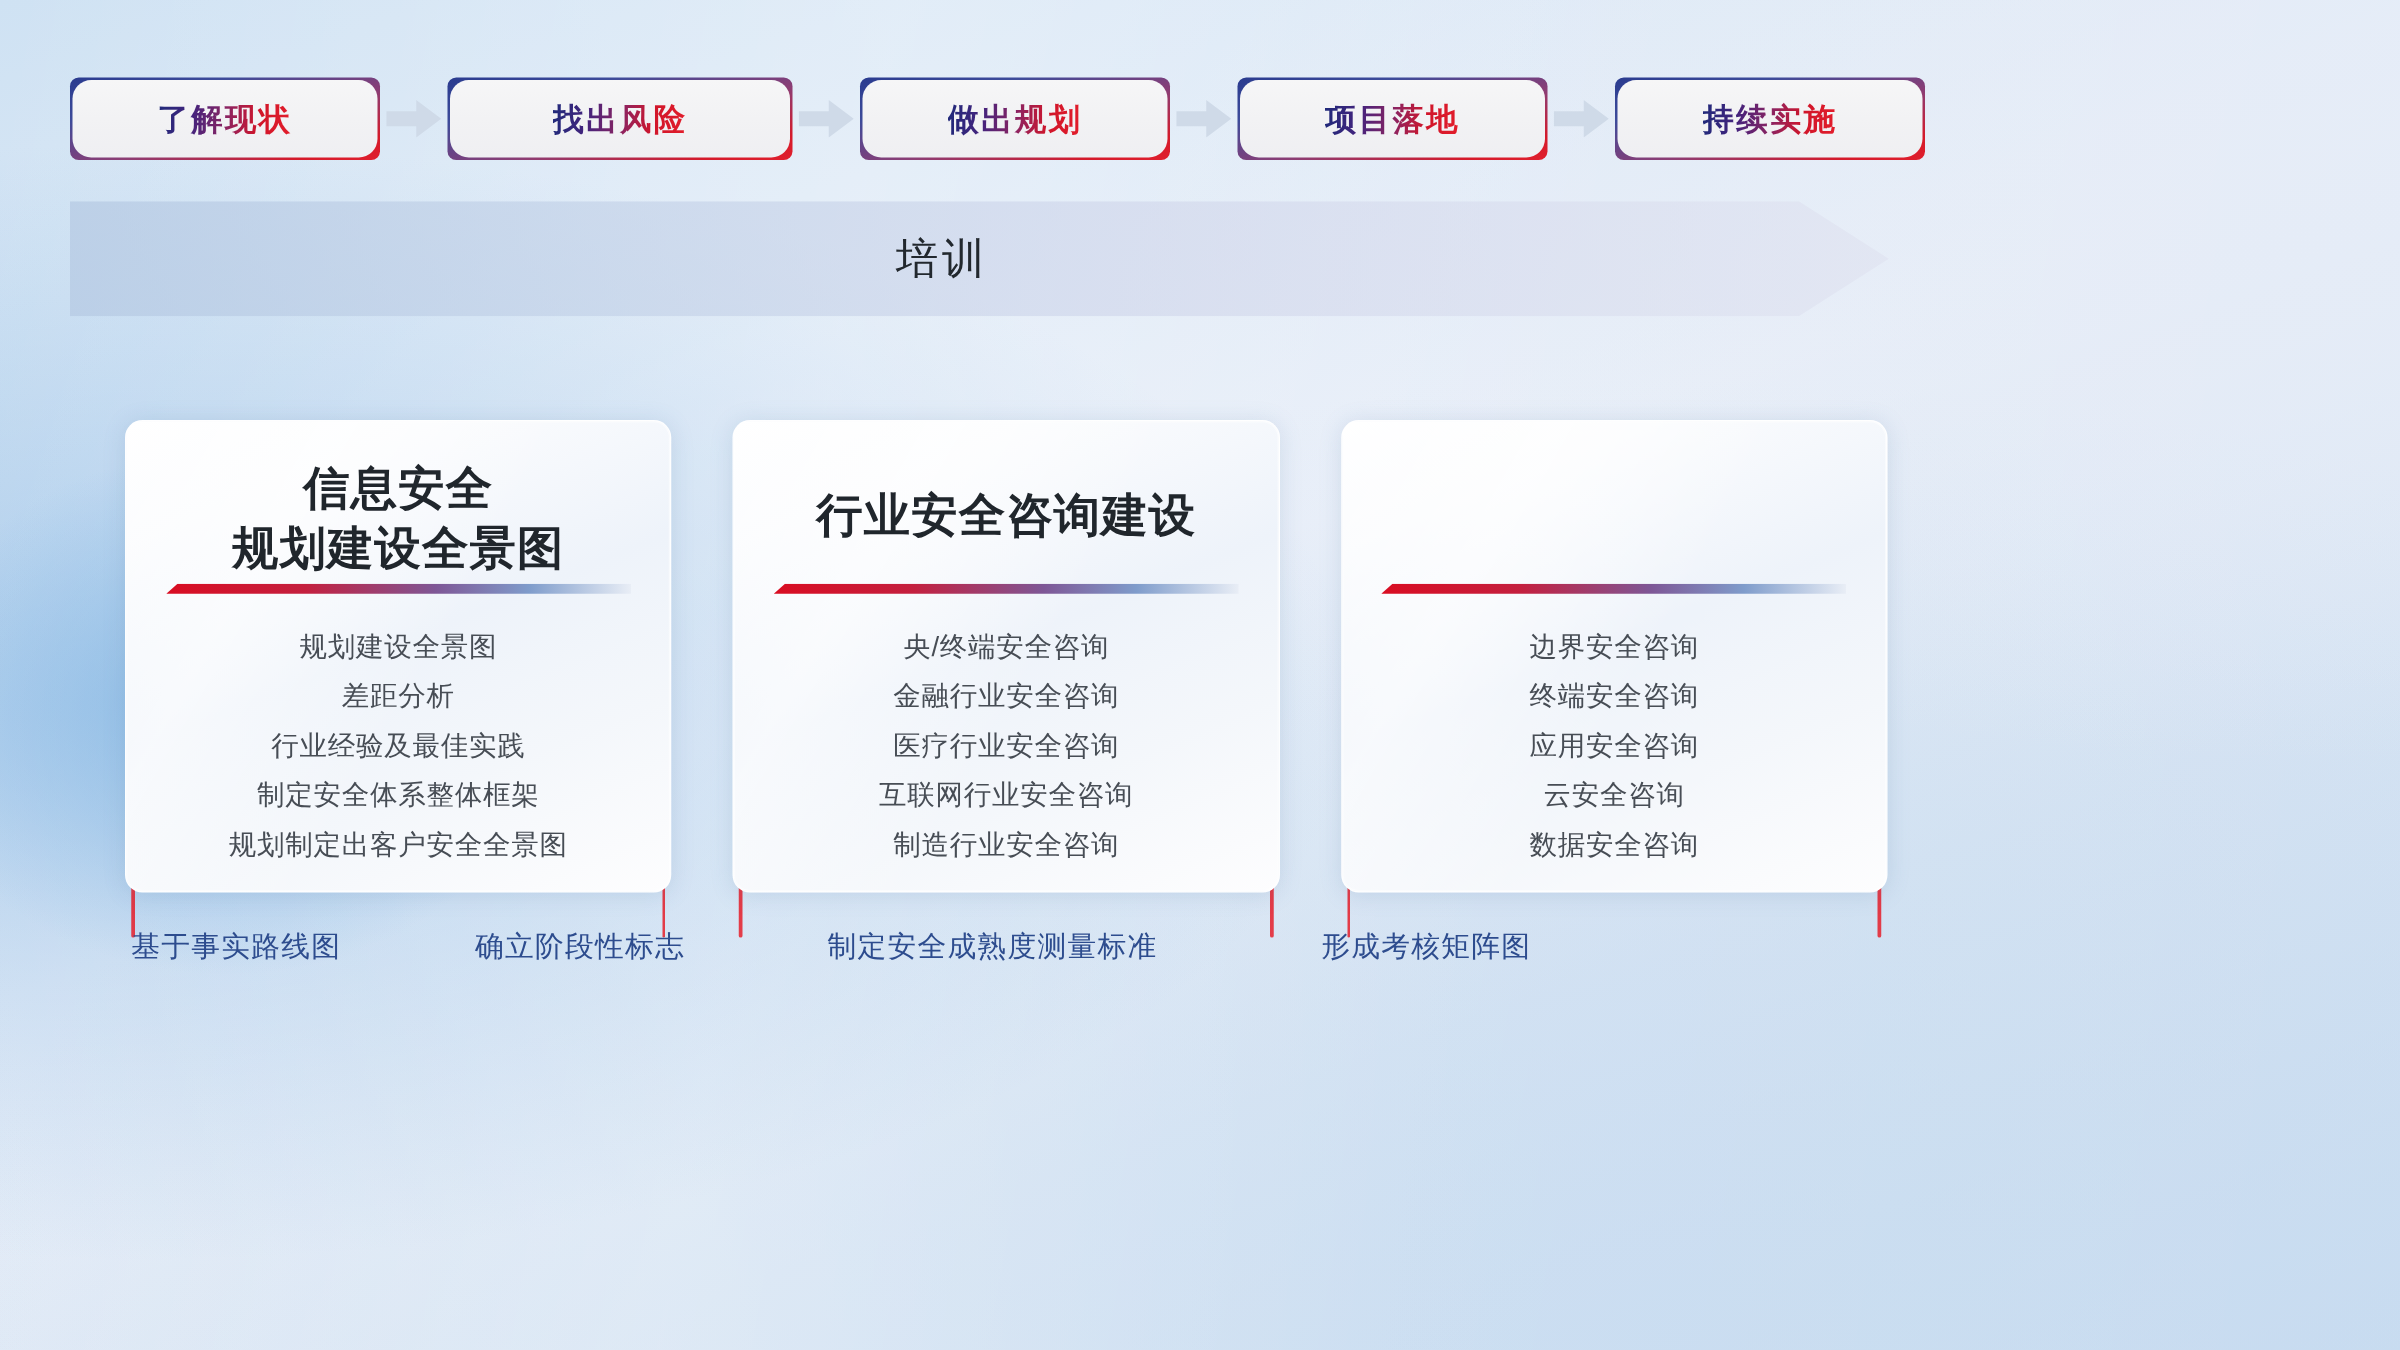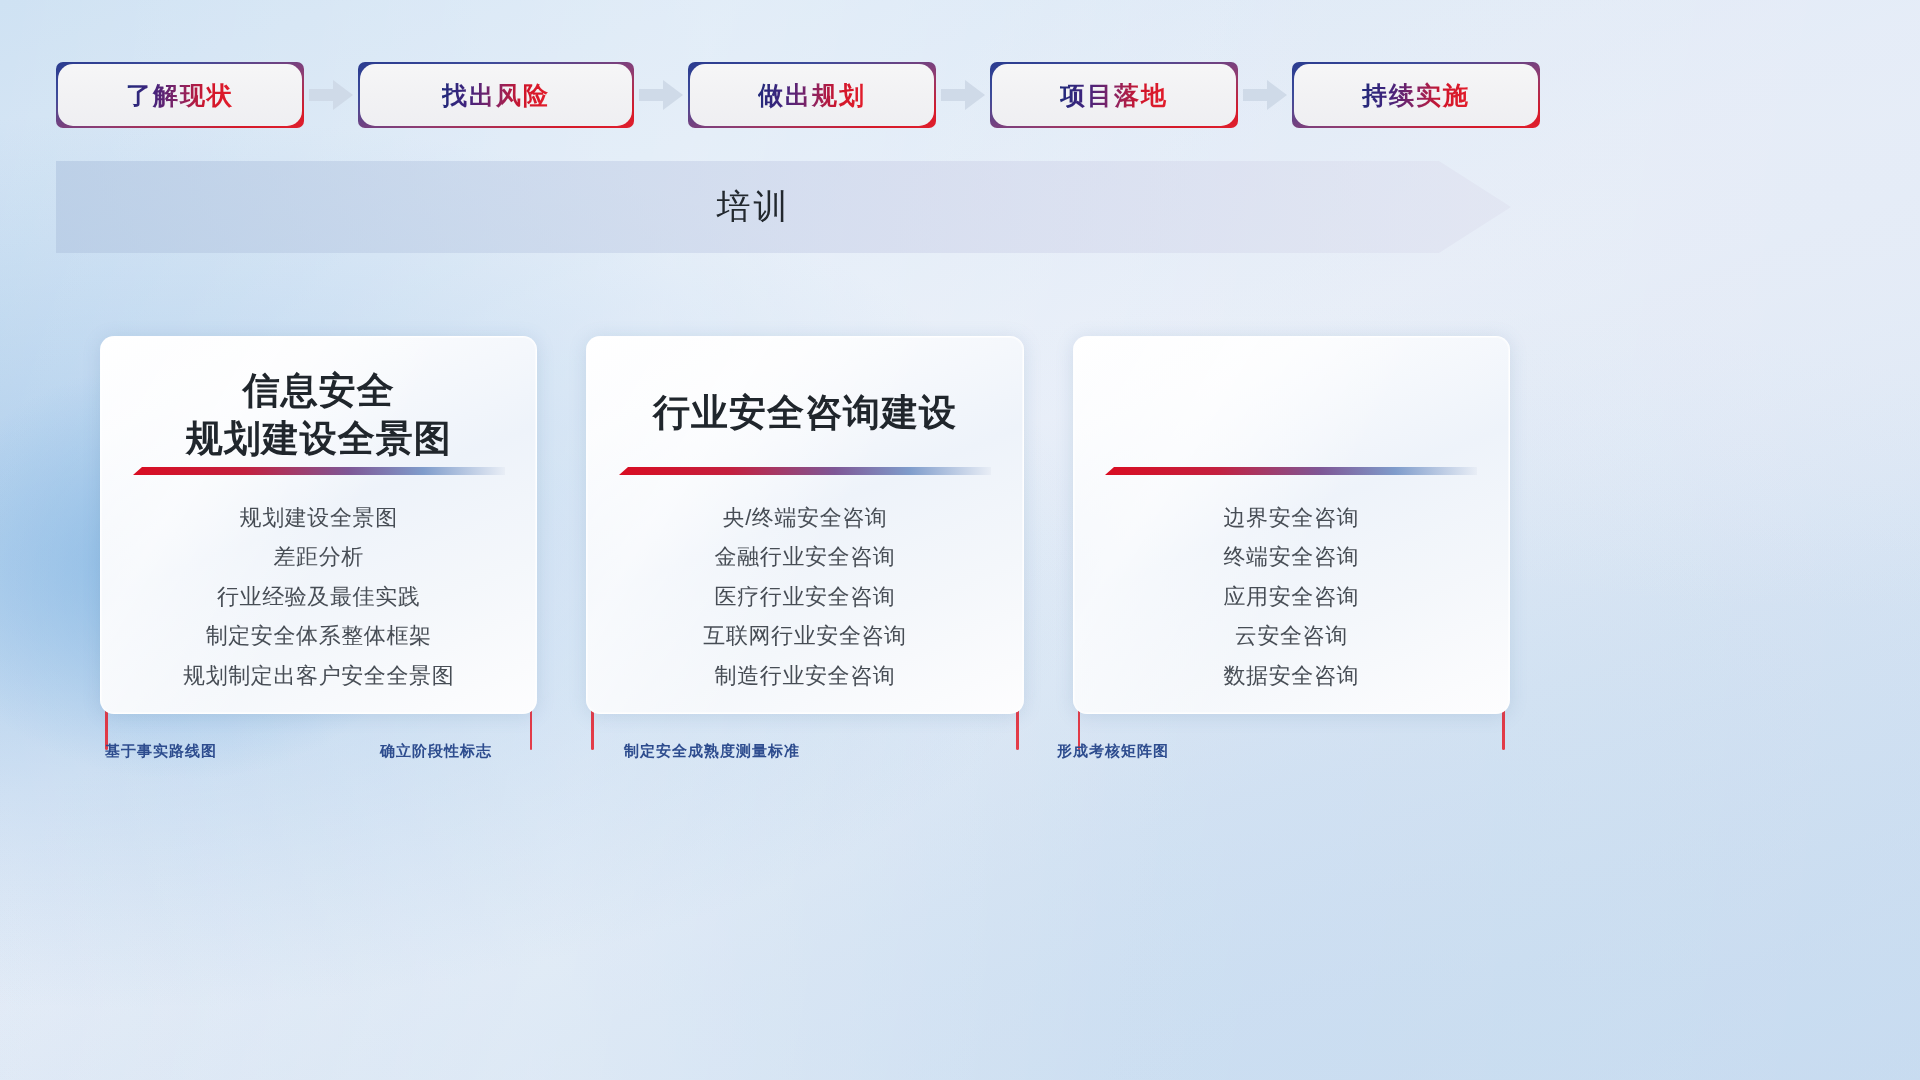--- a/index.html
+++ b/index.html
@@ -202,22 +202,22 @@
 
   
   #footer-labels {
     position: absolute;
     left: 0; top: 742px;
     width: 1920px; height: 44px;
   }
   .footer-label {
     position: absolute;
     top: 0;
-    font-size: 15px;
-    font-weight: bold;
+    font-size: 23px;
+    font-weight: normal;
     color: #2d4c8e;
     letter-spacing: 1px;
     white-space: nowrap;
   }
 </style>
 </head>
 <body>
 
 <div id="bg-root">
   <div id="bg-sheen"></div>
@@ -389,15 +389,15 @@
         <div class="card-list-item">数据安全咨询</div>
       </div>
     </div>
   </div>
 
 </div>
 
 <div id="footer-labels">
   <div class="footer-label" style="left:105px;">基于事实路线图</div>
   <div class="footer-label" style="left:380px;">确立阶段性标志</div>
-  <div class="footer-label" style="left:624px;">制定安全成熟度测量标准</div>
+  <div class="footer-label" style="left:662px;">制定安全成熟度测量标准</div>
   <div class="footer-label" style="left:1057px;">形成考核矩阵图</div>
 </div>
 
 </body></html>

